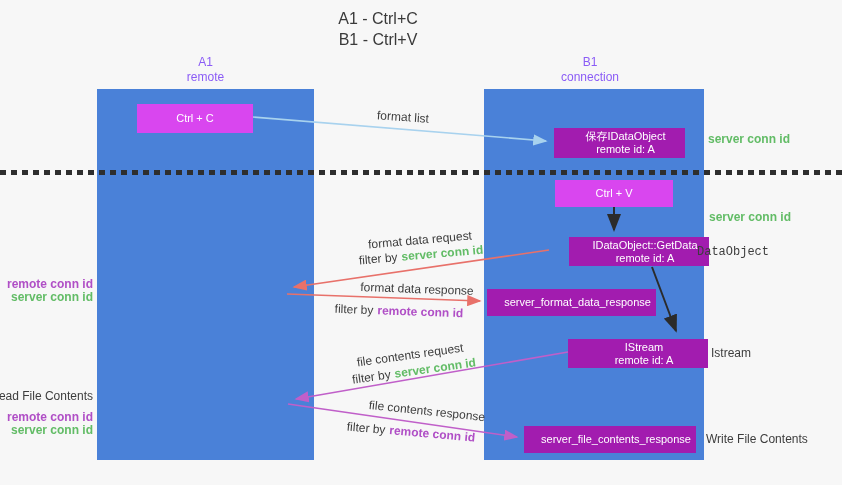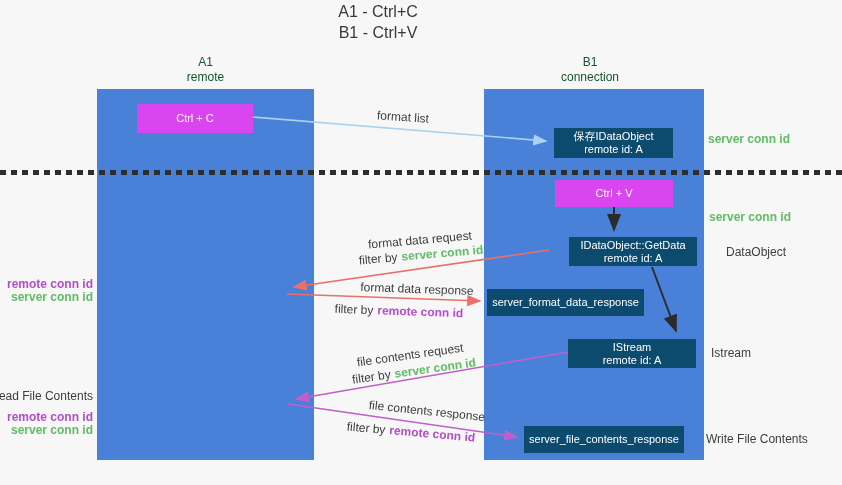--- a/index.html
+++ b/index.html
@@ -4,39 +4,39 @@
 <style>
   html,body{margin:0;padding:0;background:#f7f7f7;}
   .canvas{
     position:relative;width:842px;height:485px;overflow:hidden;
     background:#f7f7f7;
     font-family:"Liberation Sans", sans-serif;
     color:#3d3d3d;
   }
   .abs{position:absolute;}
   .title{
-    left:298px;top:1px;width:160px;text-align:center;
+    left:298px;top:8px;width:160px;text-align:center;
     font-size:16px;line-height:21px;color:#3a3a3a;z-index:6;
   }
   .col-header{
-    top:55px;text-align:center;font-size:12px;line-height:15px;color:#14532d;z-index:6;
+    top:55px;text-align:center;font-size:12px;line-height:15px;color:#8b5cf6;z-index:6;
   }
   .lifeline{
     top:89px;height:371px;background:#4A81D8;z-index:1;
   }
   .dotted{
     left:0;top:170px;width:842px;height:5px;z-index:3;
     background:repeating-linear-gradient(90deg,#2e2e2e 0 6px,transparent 6px 11px);
   }
   .node{
     z-index:4;display:flex;flex-direction:column;align-items:center;justify-content:center;
     color:#fff;font-size:11px;line-height:13px;text-align:center;white-space:nowrap;
   }
   .green{background:#d946ef;}
-  .orange{background:#0c4a6e;}
+  .orange{background:#a21caf;padding-left:12px;}
   .arrows{left:0;top:0;z-index:5;pointer-events:none;}
   .msg{
     z-index:6;white-space:nowrap;font-size:12px;color:#3d3d3d;
   }
   .msg.center{transform:translate(-50%,-50%);}
   .tg{color:#62BC66;font-weight:bold;margin-left:4px;}
   .tp{color:#B04FC6;font-weight:bold;margin-left:4px;}
   .side{z-index:6;font-size:12px;white-space:nowrap;}
   .side.bold-green{color:#62BC66;font-weight:bold;}
   .left-stack{text-align:right;line-height:13px;}
@@ -142,21 +142,21 @@
     <span>filter by</span><span class="tg">server conn id</span>
   </div>
 
   <div class="abs msg center" style="left:427px;top:411px;transform:translate(-50%,-50%) rotate(6deg);">file contents response</div>
   <div class="abs msg center" style="left:411px;top:432px;transform:translate(-50%,-50%) rotate(5deg);">
     <span>filter by</span><span class="tp">remote conn id</span>
   </div>
 
   <div class="abs side bold-green" style="left:708px;top:132px;">server conn id</div>
   <div class="abs side bold-green" style="left:709px;top:210px;">server conn id</div>
-  <div class="abs side" style="left:726px;top:245px;">DataObject</div>
+  <div class="abs side" style="left:697px;top:245px;font-family:Liberation Mono, monospace;">DataObject</div>
   <div class="abs side" style="left:711px;top:346px;">Istream</div>
   <div class="abs side" style="left:706px;top:432px;">Write File Contents</div>
 
   <div class="abs side left-stack" style="right:749px;top:278px;">
     <div class="lp">remote conn id</div>
     <div class="lg">server conn id</div>
   </div>
 
   <div class="abs side left-stack" style="right:749px;top:390px;">
     <div class="plain" style="margin-bottom:8px;">Read File Contents</div>

